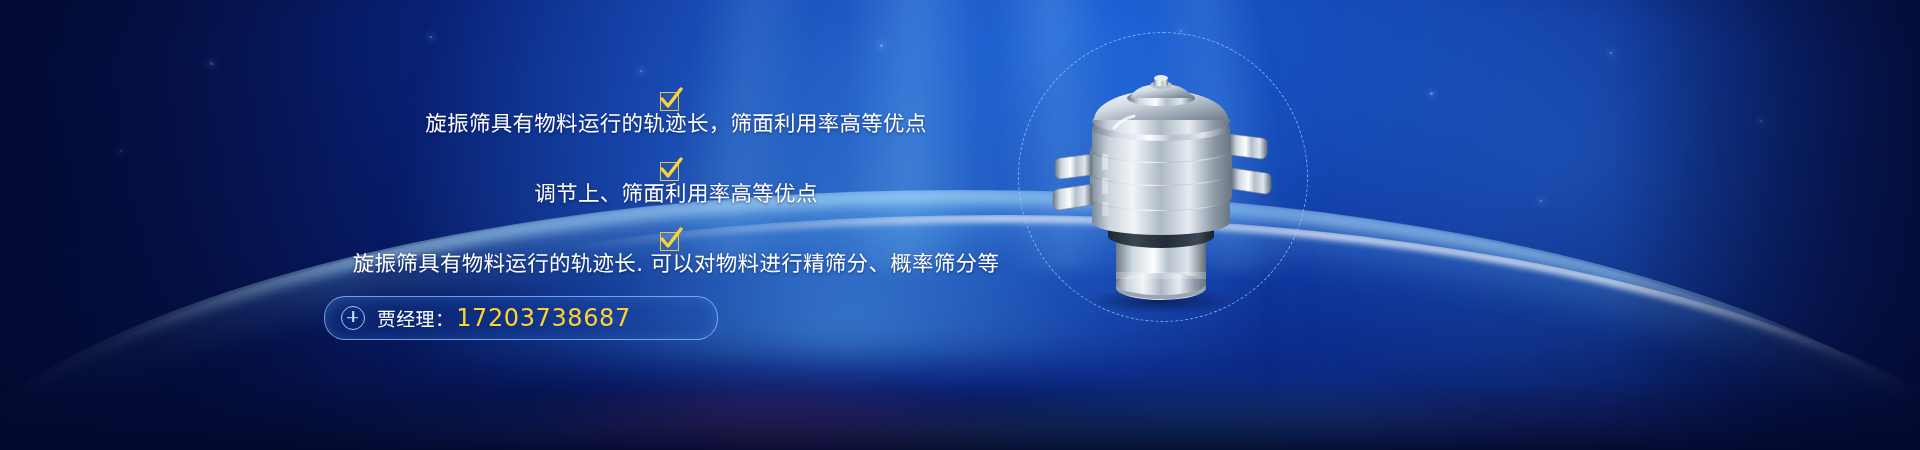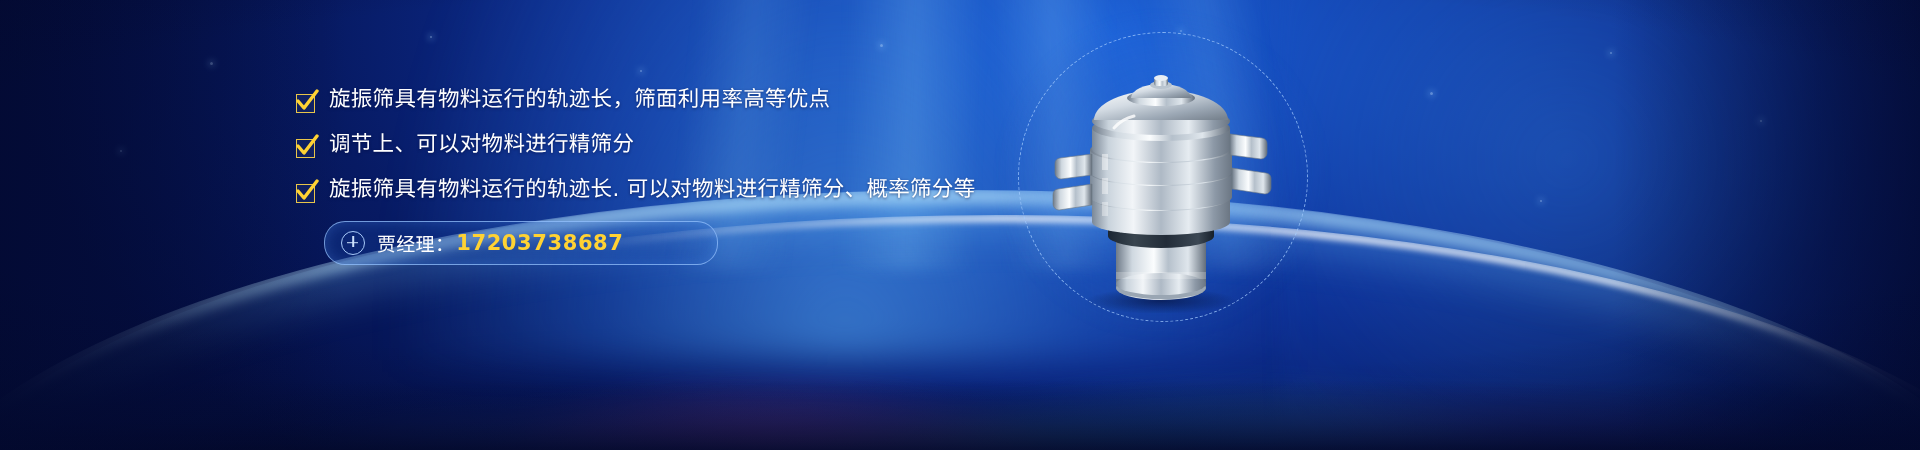--- a/index.html
+++ b/index.html
@@ -109,22 +109,23 @@
     background:rgba(190,225,255,.85);
     box-shadow:0 0 6px 2px rgba(150,210,255,.55);
   }
 
   
   .content{
     position:absolute;left:296px;top:86px;
     width:760px;
   }
   .feature{
-    display:flex;align-items:flex-end;
+    display:flex;align-items:center;
     margin-bottom:18px;
+    flex-direction:column;
   }
   .check-icon{
     flex:0 0 auto;
     width:19px;height:19px;
     margin-top:6px;margin-right:14px;
     position:relative;
   }
   .check-icon .box{
     position:absolute;inset:0;
     border:1.6px solid #e8c54a;
@@ -160,21 +161,21 @@
   }
   .plus-icon:before,.plus-icon:after{
     content:"";position:absolute;background:rgba(210,230,255,.98);
   }
   .plus-icon:before{left:50%;top:4.5px;width:1.6px;height:11px;transform:translateX(-50%);}
   .plus-icon:after{top:50%;left:4.5px;height:1.6px;width:11px;transform:translateY(-50%);}
   .contact-label{
     color:#ffffff;font-size:19px;letter-spacing:.3px;white-space:nowrap;
   }
   .contact-number{
-    color:#ffd233;font-size:21px;font-weight:bold;letter-spacing:.6px;
+    color:#ffd233;font-size:24px;font-weight:normal;letter-spacing:.6px;
     margin-left:2px;white-space:nowrap;
   }
 
   
   .product-zone{
     position:absolute;left:1000px;top:18px;width:340px;height:330px;
   }
   .dash-ring{
     position:absolute;left:18px;top:14px;
     width:288px;height:288px;border-radius:50%;
@@ -232,21 +233,21 @@
       <span class="feature-text">旋振筛具有物料运行的轨迹长，筛面利用率高等优点</span>
     </div>
 
     <div class="feature">
       <span class="check-icon">
         <span class="box"></span>
         <svg width="26" height="26" viewBox="0 0 26 26" aria-hidden="true">
           <path d="M4 12 L10 19 L23 2" fill="none" stroke="#ffd233" stroke-width="3.4" stroke-linecap="round" stroke-linejoin="round"></path>
         </svg>
       </span>
-      <span class="feature-text">调节上、可以对物料进行精筛分</span>
+      <span class="feature-text">调节上、筛面利用率高等优点</span>
     </div>
 
     <div class="feature">
       <span class="check-icon">
         <span class="box"></span>
         <svg width="26" height="26" viewBox="0 0 26 26" aria-hidden="true">
           <path d="M4 12 L10 19 L23 2" fill="none" stroke="#ffd233" stroke-width="3.4" stroke-linecap="round" stroke-linejoin="round"></path>
         </svg>
       </span>
       <span class="feature-text">旋振筛具有物料运行的轨迹长. 可以对物料进行精筛分、概率筛分等</span>

